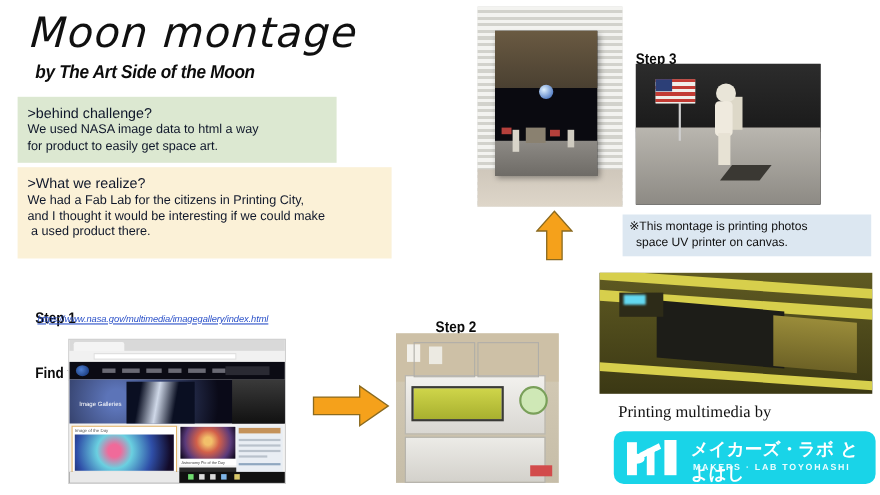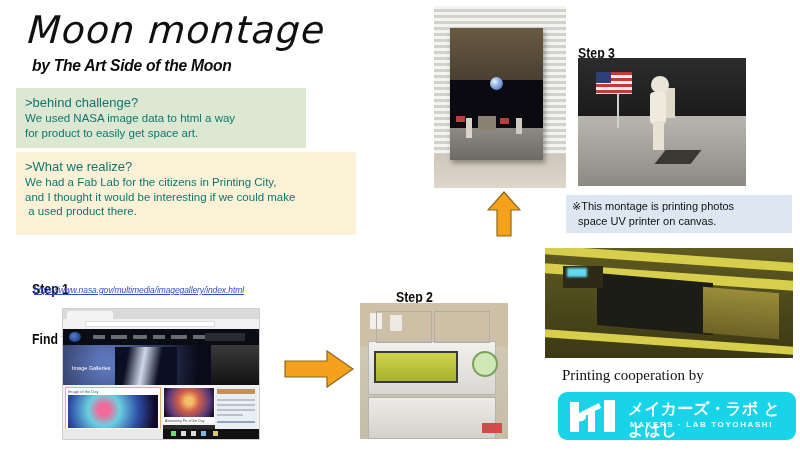--- a/index.html
+++ b/index.html
@@ -20,21 +20,21 @@
   }
   .subtitle{
     position:absolute;left:32px;top:56px;
     font-family:"Liberation Sans","DejaVu Sans",sans-serif;
     font-size:17px;font-weight:bold;font-style:italic;color:#0c0c0c;
     letter-spacing:-0.3px;transform:scaleX(0.92);transform-origin:left center;
   }
 
   
   .callout{position:absolute;padding:6px 8px 7px 9px;box-sizing:border-box;}
-  .callout .line{font-size:11.5px;line-height:14.5px;color:#0f766e;white-space:pre;}
+  .callout .line{font-size:11.5px;line-height:14.5px;color:#0f172a;white-space:pre;}
   .callout .line.head{font-size:13px;line-height:17px;}
   #box-green{left:16px;top:88px;width:290px;height:60px;background:#dce8d1;}
   #box-yellow{left:16px;top:152px;width:340px;height:83px;background:#fbf1d7;}
 
   
   .step-head{
     position:absolute;
     font-family:"Liberation Sans","DejaVu Sans",sans-serif;
     font-weight:bold;color:#0c0c0c;font-size:14px;line-height:16.5px;
     transform:scaleX(0.88);transform-origin:left top;white-space:pre;
@@ -345,21 +345,21 @@
   <div class="photo" id="photo-uv">
     <div class="rail" style="left:0;top:6px;width:248px;height:9px;transform:skewY(4deg)"></div>
     <div class="rail" style="left:0;top:24px;width:248px;height:10px;transform:skewY(4deg)"></div>
     <div class="bed"></div>
     <div class="canvas2"></div>
     <div class="head"></div>
     <div class="led"></div>
     <div class="rail" style="left:0;bottom:12px;width:248px;height:8px;transform:skewY(4deg)"></div>
   </div>
 
-  <div id="coop-label">Printing cooperation by</div>
+  <div id="coop-label">Printing multimedia by</div>
   <div id="logo">
     <svg class="mark" viewBox="0 0 52 36">
       <rect x="2" y="4" width="9" height="30" fill="#ffffff"></rect>
       <rect x="36" y="2" width="11" height="32" fill="#ffffff"></rect>
       <rect x="20" y="10" width="7" height="24" fill="#ffffff"></rect>
       <polygon points="13,14 31,5 33,10 15,19" fill="#ffffff"></polygon>
       <ellipse cx="11" cy="19" rx="7" ry="4.5" fill="#ffffff"></ellipse>
       <rect x="28" y="12" width="5" height="5" fill="#19d4e8"></rect>
     </svg>
     <div class="jp">メイカーズ・ラボ とよはし</div>

